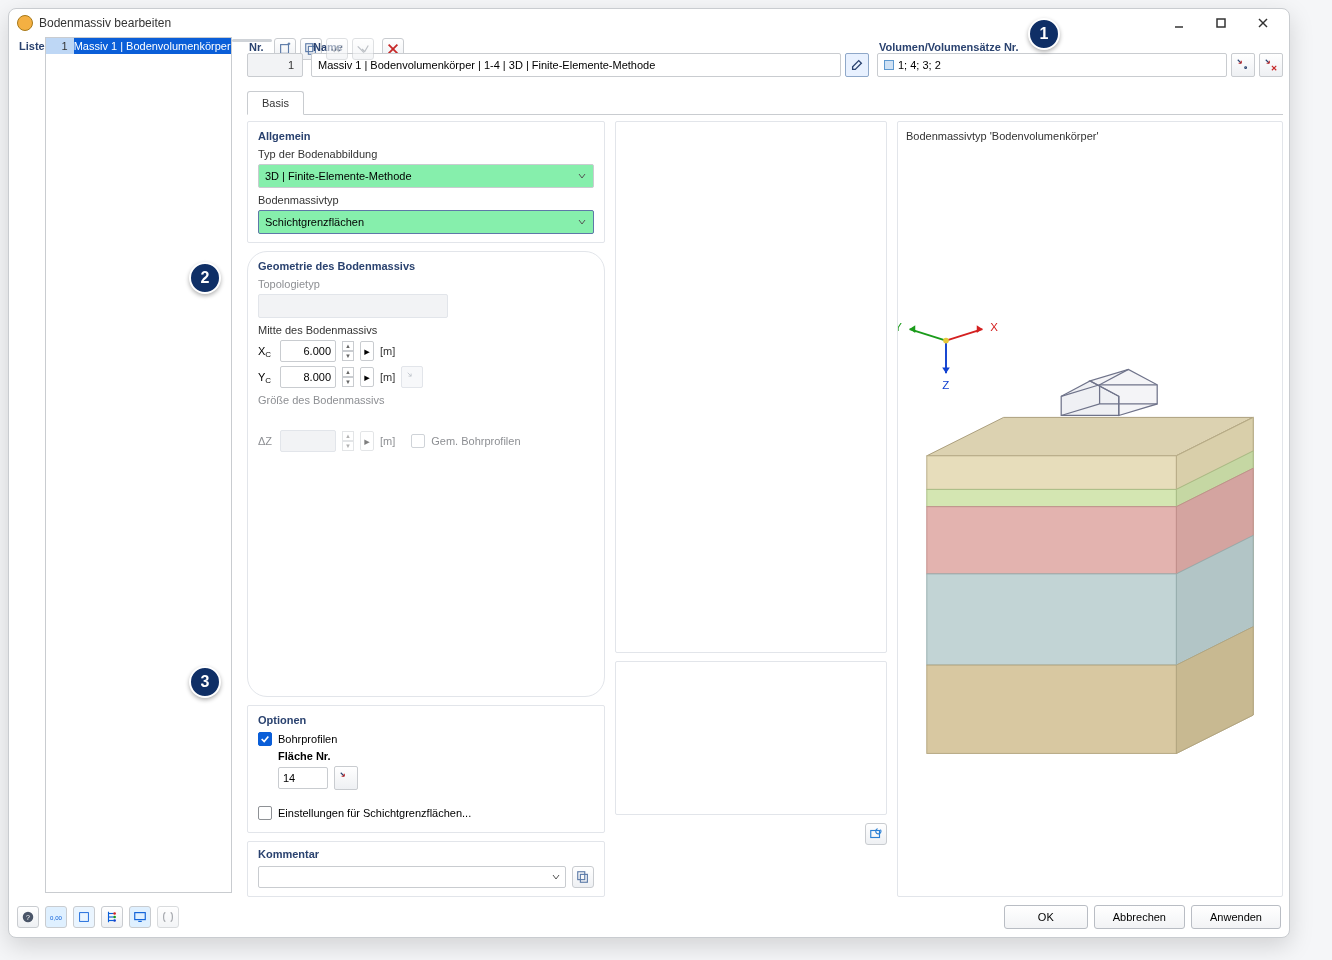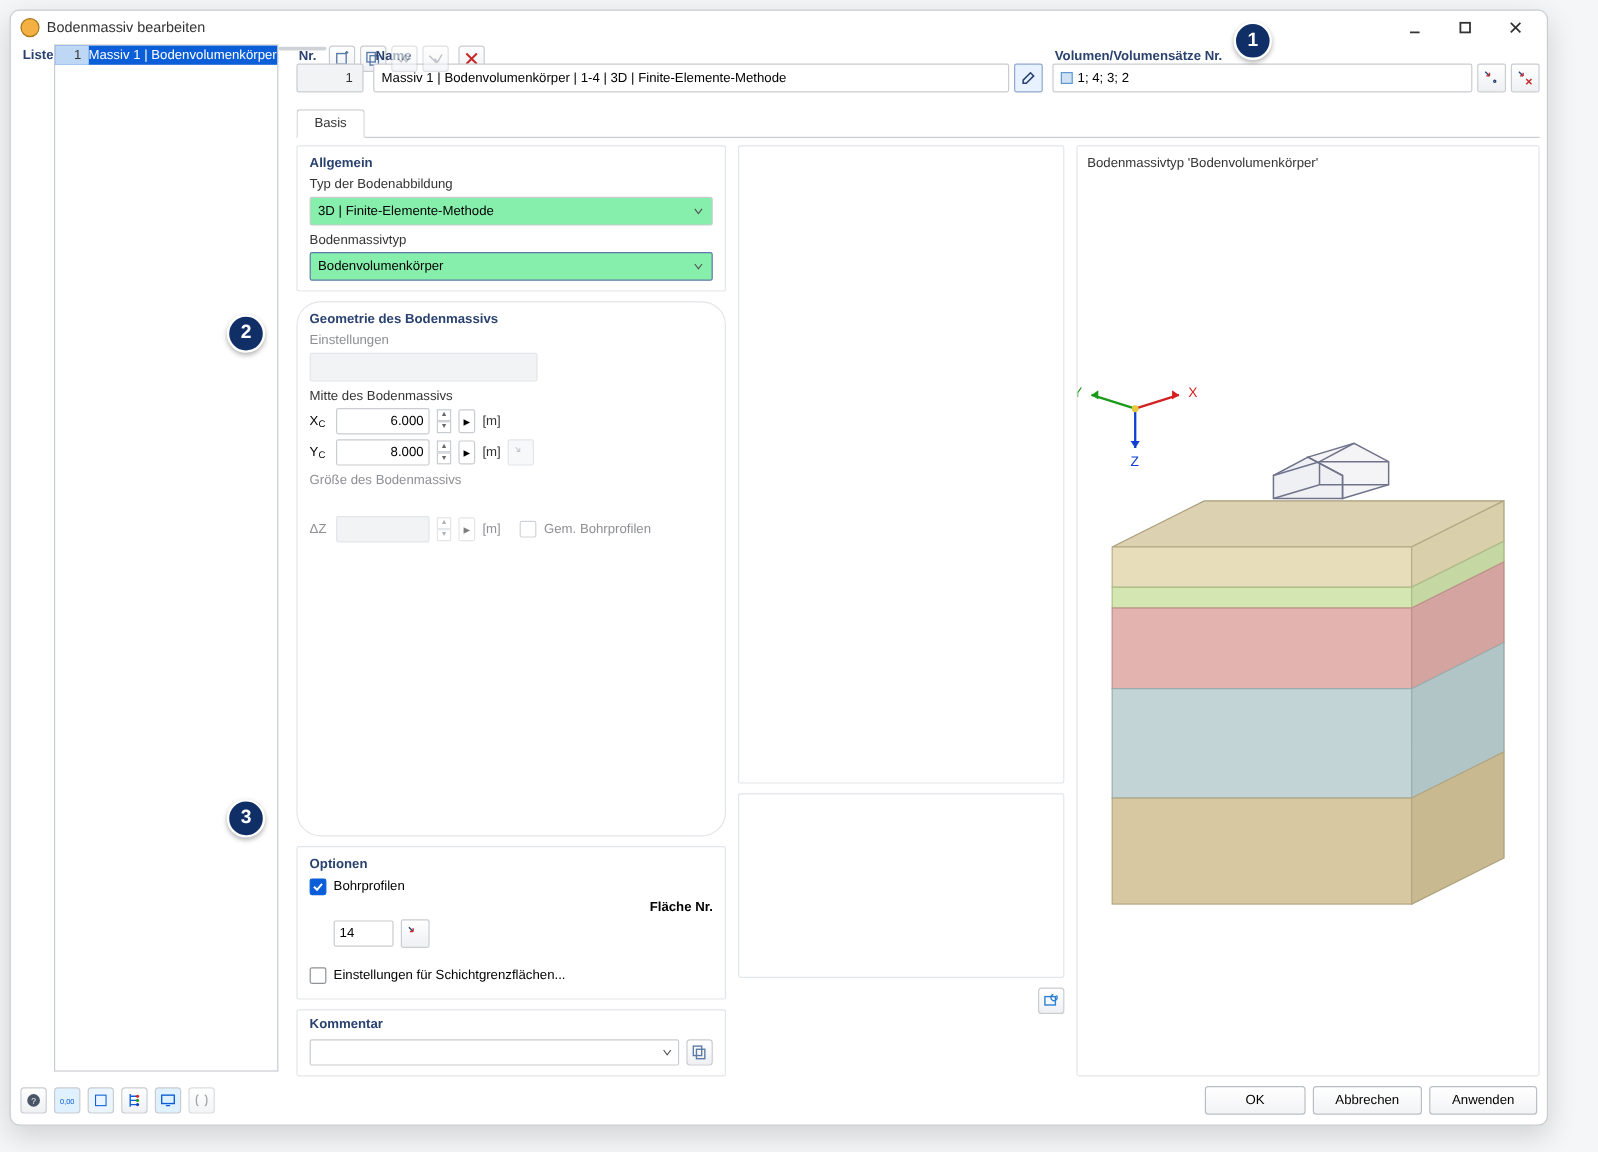--- a/index.html
+++ b/index.html
@@ -63,21 +63,21 @@
   .ptitle{font-size:11px;font-weight:600;color:#2a426f;margin-bottom:6px;}
   .field-label{font-size:11px;color:#333;margin:6px 0 4px;}
   .field-label.dim{color:#8d8f93;}
   .select{height:24px;border:1px solid #5e78a8;background:#86efac;border-radius:2px;display:flex;align-items:center;justify-content:space-between;padding:0 6px;font-size:11px;width:100%;}
   .select.normal{border-color:#c9ccd0;}
   .chev{width:10px;height:10px;}
   .empty-input{height:24px;border:1px solid #e2e5ea;background:#f2f3f5;width:190px;border-radius:2px;}
 
   .coord-row{display:flex;align-items:center;gap:6px;margin:4px 0;font-size:11px;}
   .sub{font-size:8px;position:relative;top:2px;}
-  .num-input{width:78px;height:22px;border:1px solid #c9ccd0;text-align:right;padding-right:4px;font-size:11px;border-radius:2px;}
+  .num-input{width:56px;height:22px;border:1px solid #c9ccd0;text-align:right;padding-right:4px;font-size:11px;border-radius:2px;}
   .num-input.disabled{background:#f2f3f5;border-color:#e2e5ea;}
   .spin{width:12px;display:flex;flex-direction:column;}
   .spin div{height:10px;border:1px solid #c9ccd0;background:#fff;font-size:6px;display:flex;align-items:center;justify-content:center;color:#666;}
   .arrow-btn{width:14px;height:20px;border:1px solid #c9ccd0;background:#fff;display:flex;align-items:center;justify-content:center;border-radius:2px;}
   .unit{color:#333;}
   .unit.dim{color:#8d8f93;}
   .mini-btn{width:22px;height:22px;border:1px solid #e2e5ea;background:#f7f8fa;border-radius:2px;display:flex;align-items:center;justify-content:center;}
   .mini-btn svg{width:12px;height:12px;stroke:#9aa0a8;}
 
   .chk{display:flex;align-items:center;gap:6px;font-size:11px;margin:4px 0;}
@@ -233,30 +233,30 @@
               <div class="ptitle">Allgemein</div>
               <div class="field-label">Typ der Bodenabbildung</div>
               <div class="select normal">
                 <span>3D | Finite-Elemente-Methode</span>
                 <svg class="chev" viewBox="0 0 10 10">
                     <polyline points="2,3 5,7 8,3" fill="none" stroke="#555"></polyline>
                   </svg>
               </div>
               <div class="field-label">Bodenmassivtyp</div>
               <div class="select">
-                <span>Bodenvolumenkörper</span>
+                <span>Schichtgrenzflächen</span>
                 <svg class="chev" viewBox="0 0 10 10">
                     <polyline points="2,3 5,7 8,3" fill="none" stroke="#555"></polyline>
                   </svg>
               </div>
             </div>
 
             <div class="panel tall">
               <div class="ptitle">Geometrie des Bodenmassivs</div>
-              <div class="field-label dim">Einstellungen</div>
+              <div class="field-label dim">Topologietyp</div>
               <div class="empty-input"></div>
 
               <div class="field-label">Mitte des Bodenmassivs</div>
               <div class="coord-row">
                 <span style="width:16px"><span>X</span><span class="sub">C</span></span>
                 <input class="num-input" value="6.000" style="">
                 <div class="spin">
                     <div>▲</div>
                     <div>▼</div>
                   </div>
@@ -302,21 +302,21 @@
             <div class="panel">
               <div class="ptitle">Optionen</div>
               <label class="chk">
                 <span class="box checked">
                     <svg viewBox="0 0 12 12" width="10" height="10" fill="none" stroke-width="2">
                       <polyline points="2,6 5,9 10,3"></polyline>
                     </svg>
                   </span>
                 <span>Bohrprofilen</span>
               </label>
-              <div style="margin-left:20px;font-size:11px;font-weight:600;text-align:right;">Fläche Nr.</div>
+              <div style="margin-left:20px;font-size:11px;font-weight:600;">Fläche Nr.</div>
               <div class="surf-row">
                 <input class="surf-input" value="14" style="">
                 <span class="pick-btn">
                     <svg viewBox="0 0 16 16" fill="none" stroke="#2a426f" stroke-width="1.3">
                       <path d="M2 2 L6 6"></path>
                       <path d="M6 6 L6 3 M6 6 L3 6" stroke="#c62828"></path>
                     </svg>
                   </span>
               </div>
               <div style="height:8px"></div>

